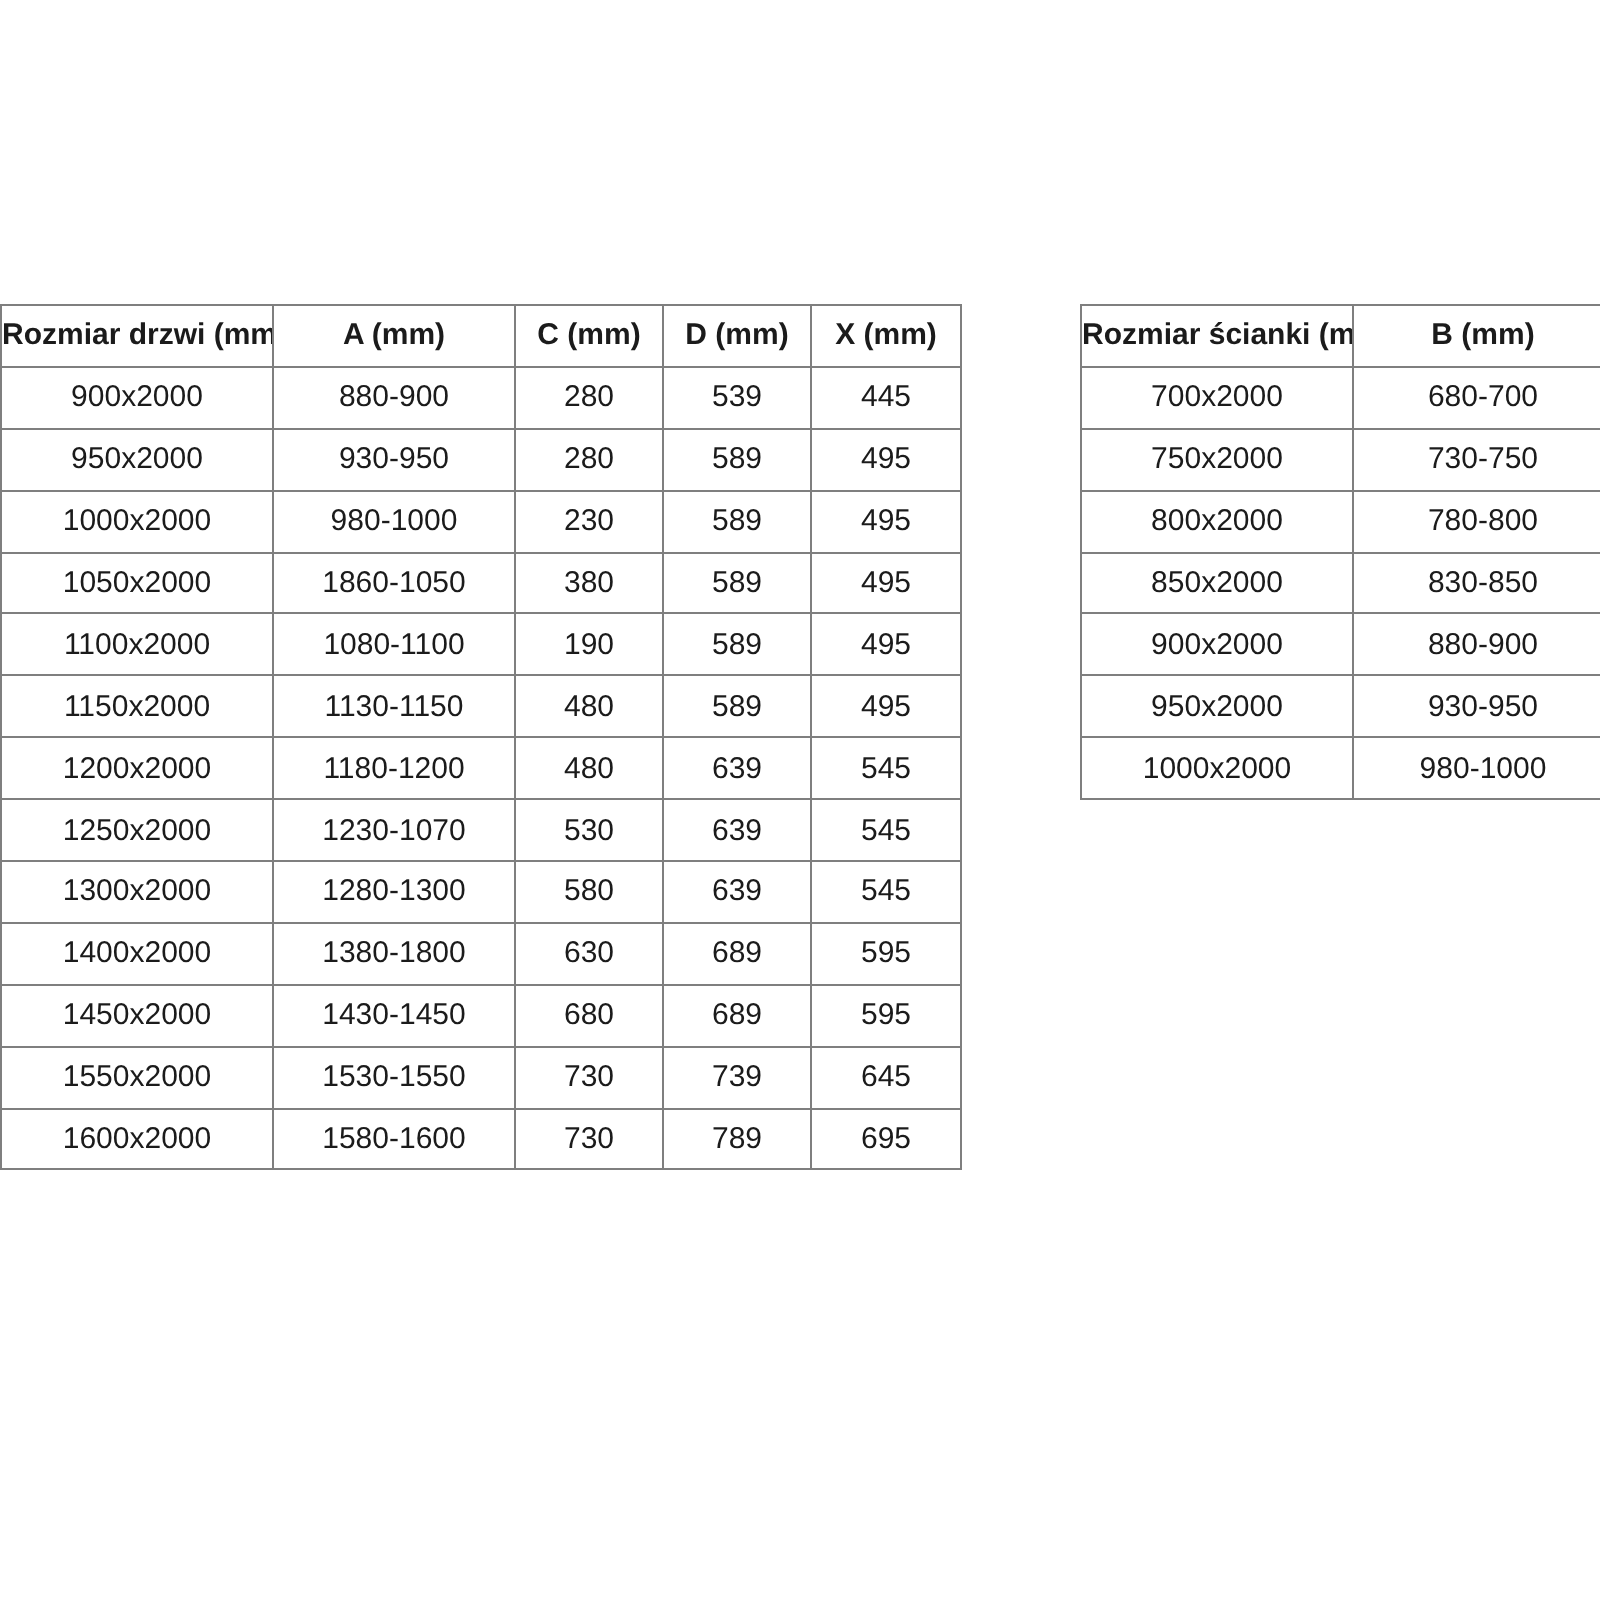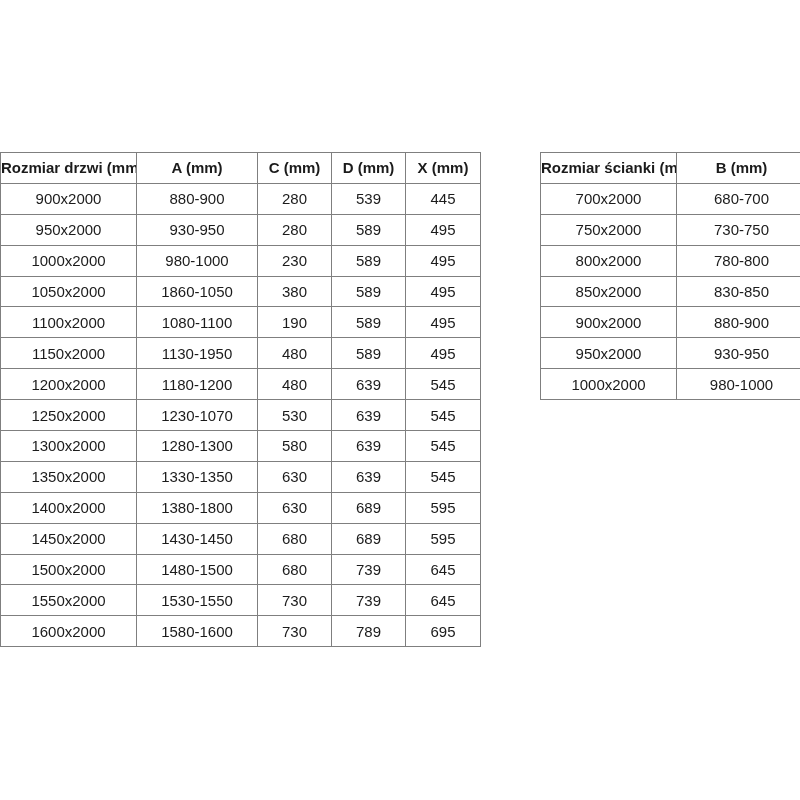--- a/index.html
+++ b/index.html
@@ -100,21 +100,21 @@
         </tr>
         <tr>
           <td>1100x2000</td>
           <td>1080-1100</td>
           <td>190</td>
           <td>589</td>
           <td>495</td>
         </tr>
         <tr>
           <td>1150x2000</td>
-          <td>1130-1950</td>
+          <td>1130-1150</td>
           <td>480</td>
           <td>589</td>
           <td>495</td>
         </tr>
         <tr>
           <td>1200x2000</td>
           <td>1180-1200</td>
           <td>480</td>
           <td>639</td>
           <td>545</td>
@@ -127,46 +127,32 @@
           <td>545</td>
         </tr>
         <tr>
           <td>1300x2000</td>
           <td>1280-1300</td>
           <td>580</td>
           <td>639</td>
           <td>545</td>
         </tr>
         <tr>
-          <td>1350x2000</td>
-          <td>1330-1350</td>
-          <td>630</td>
-          <td>639</td>
-          <td>545</td>
-        </tr>
-        <tr>
           <td>1400x2000</td>
           <td>1380-1800</td>
           <td>630</td>
           <td>689</td>
           <td>595</td>
         </tr>
         <tr>
           <td>1450x2000</td>
           <td>1430-1450</td>
           <td>680</td>
           <td>689</td>
           <td>595</td>
-        </tr>
-        <tr>
-          <td>1500x2000</td>
-          <td>1480-1500</td>
-          <td>680</td>
-          <td>739</td>
-          <td>645</td>
         </tr>
         <tr>
           <td>1550x2000</td>
           <td>1530-1550</td>
           <td>730</td>
           <td>739</td>
           <td>645</td>
         </tr>
         <tr>
           <td>1600x2000</td>

